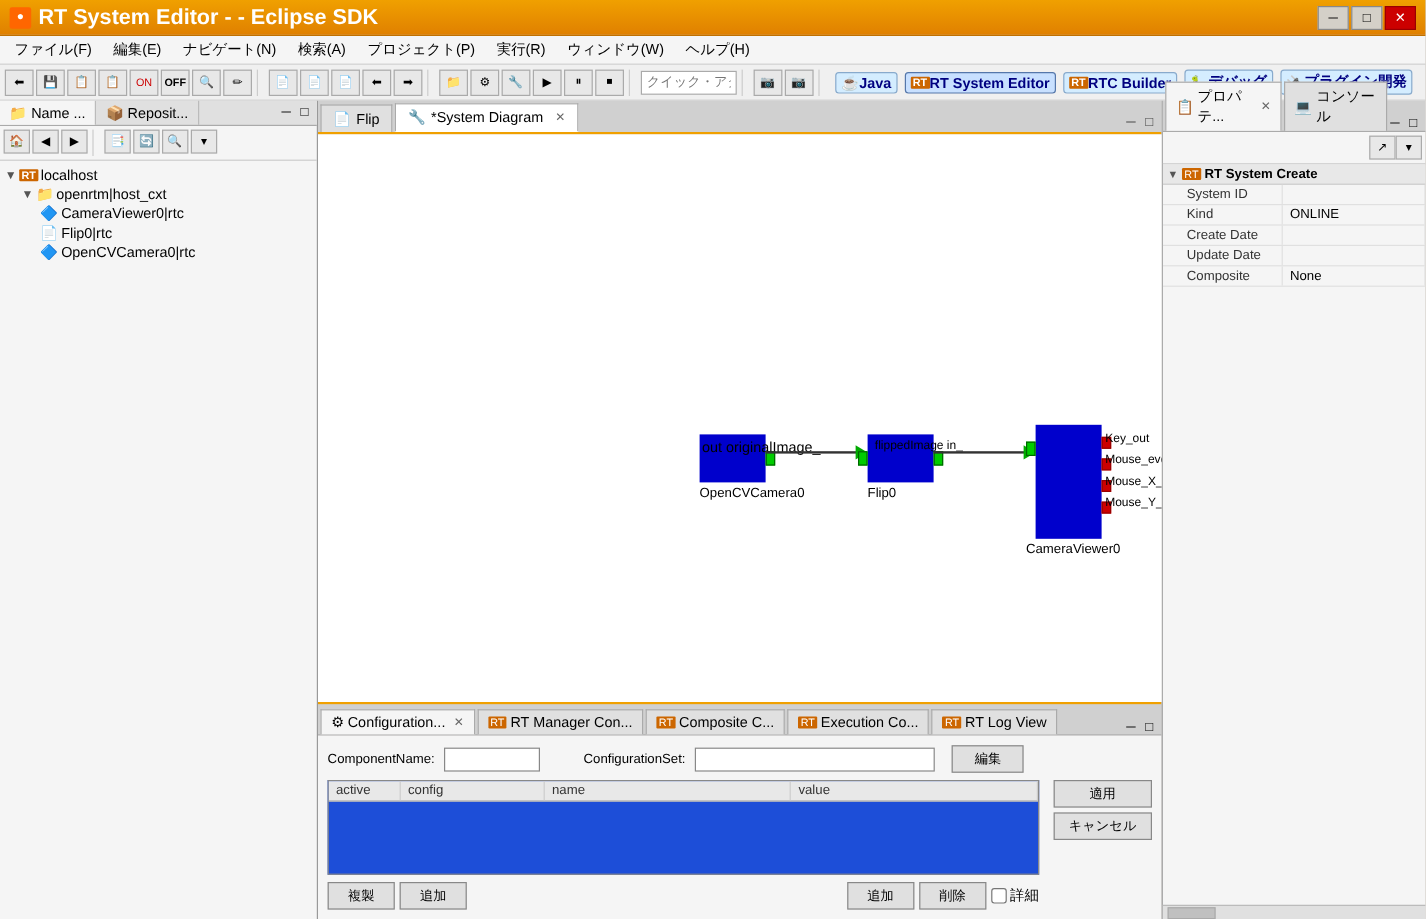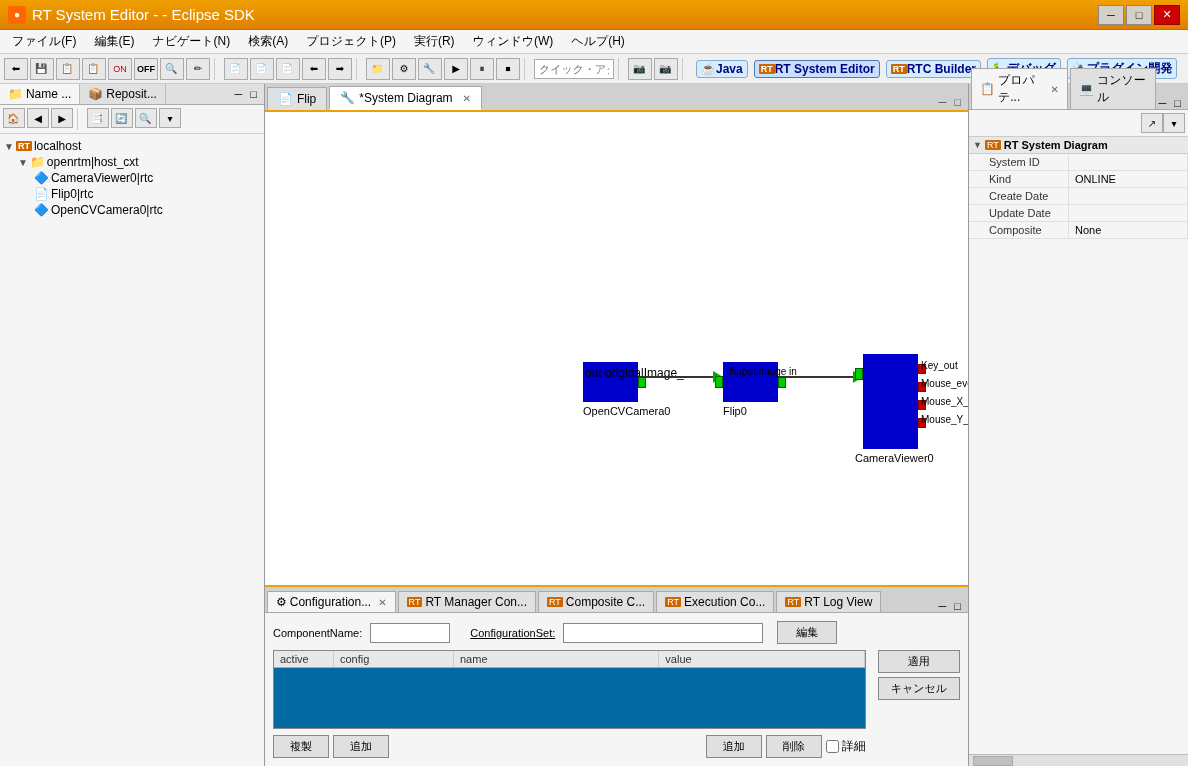--- a/index.html
+++ b/index.html
@@ -10,21 +10,21 @@
       background: linear-gradient(to bottom, #f0a000, #e08000);
       height: 30px;
       display: flex;
       align-items: center;
       justify-content: space-between;
       padding: 0 8px;
       border-bottom: 1px solid #c07000;
     }
     .title-bar-left { display: flex; align-items: center; gap: 6px; }
     .title-bar-icon { width: 18px; height: 18px; background: #ff6600; border-radius: 2px; display: flex; align-items: center; justify-content: center; color: white; font-size: 10px; }
-    .title-bar-text { font-size: 15px; color: #fff; font-weight: normal; }
+    .title-bar-text { font-size: 18px; color: #fff; font-weight: bold; }
     .title-bar-controls { display: flex; gap: 2px; }
     .title-btn { width: 26px; height: 20px; background: #d4d0c8; border: 1px solid #888; display: flex; align-items: center; justify-content: center; cursor: pointer; font-size: 11px; }
     .title-btn.close { background: #c00; color: white; border-color: #900; }
 
     
     .menu-bar {
       background: #f5f5f5;
       height: 24px;
       display: flex;
       align-items: center;
@@ -192,21 +192,21 @@
       gap: 8px;
       margin-bottom: 6px;
     }
     .config-label { font-size: 11px; white-space: nowrap; }
     .config-input { height: 20px; border: 1px solid #888; padding: 0 3px; font-size: 11px; background: white; }
     .config-input.short { width: 80px; }
     .config-input.long { width: 200px; }
 
     .config-table {
       border: 1px solid #888;
-      background: #0369a1;
+      background: #1d4ed8;
       flex: 1;
       min-height: 60px;
     }
     .config-table-header {
       display: flex;
       background: #e8e8e8;
       border-bottom: 1px solid #aaa;
     }
     .config-th {
       padding: 2px 6px;
@@ -572,21 +572,21 @@
         <div class="bot-tab-controls">
           <span style="cursor:pointer; font-size:11px; padding:0 3px;">─</span>
           <span style="cursor:pointer; font-size:11px; padding:0 3px;">□</span>
         </div>
       </div>
 
       <div class="config-panel">
         <div class="config-row">
           <span class="config-label">ComponentName:</span>
           <input class="config-input short" style="">
-          <span class="config-label" style="margin-left:12px;text-decoration:underline;">ConfigurationSet:</span>
+          <span class="config-label" style="margin-left:28px;">ConfigurationSet:</span>
           <input class="config-input long" style="">
           <div class="config-buttons" style="flex-direction:column; gap:3px;">
             <button class="cfg-btn">編集</button>
           </div>
         </div>
 
         <div style="display:flex; gap:6px;">
           <div style="flex:1;">
             <div class="config-table">
               <div class="config-table-header">
@@ -641,21 +641,21 @@
     <div class="props-toolbar">
       <div class="props-tb-btn">↗</div>
       <div class="props-tb-btn">▾</div>
     </div>
 
     <div class="props-table">
 
       <div class="props-group">
         <span class="props-group-icon">▼</span>
         <span style="font-size:9px; background:#cc6600; color:white; padding:0 2px; border-radius:1px;">RT</span>
-        <span class="props-group-text">RT System Diagram</span>
+        <span class="props-group-text">RT System Create</span>
       </div>
 
       <div class="props-row">
         <div class="props-cell name indent1">System ID</div>
         <div class="props-cell value"></div>
       </div>
 
       <div class="props-row">
         <div class="props-cell name indent1">Kind</div>
         <div class="props-cell value">ONLINE</div>

